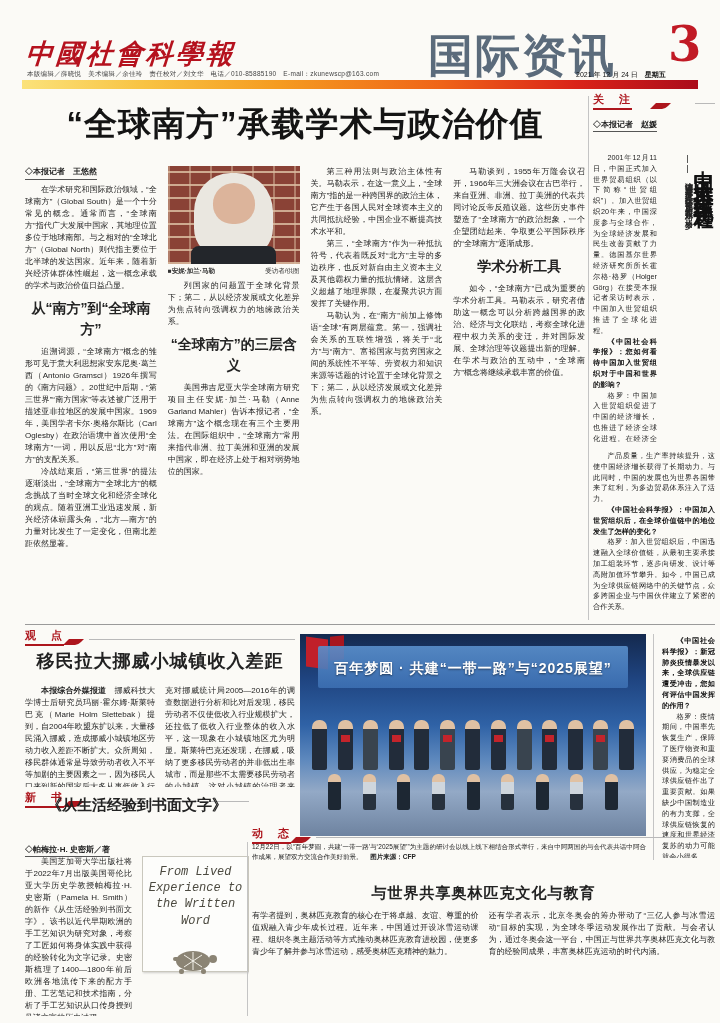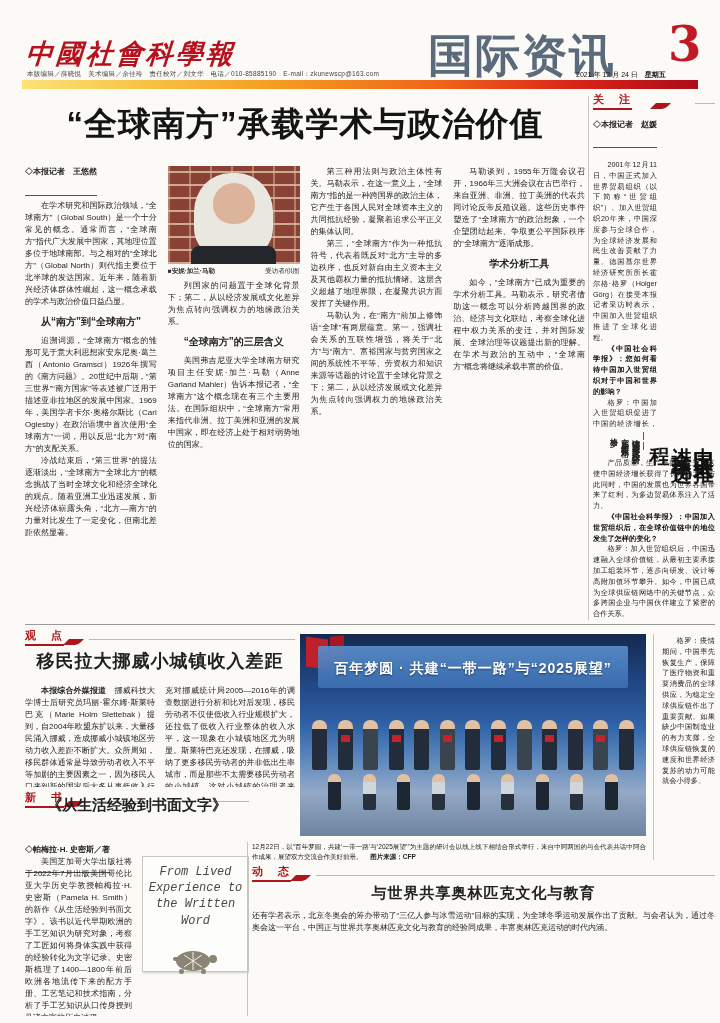--- a/index.html
+++ b/index.html
@@ -28,22 +28,22 @@
   .label-row{ position:absolute; display:flex; align-items:center; height:14px;}
   .sec-label{ color:#ad161d; font-weight:bold; font-size:11px; letter-spacing:2px;
     border-bottom:2px solid #ad161d; padding-bottom:1px; white-space:nowrap;}
   .swoosh{ display:inline-block; width:15px; height:6px; background:#ad161d;
     transform:skewX(-45deg); margin-left:2px; margin-top:9px; border-radius:0 0 3px 0;}
   .label-rule{ flex:1; border-top:1px solid #b9b9b9; margin-left:8px; margin-top:4px;}
   
   .bodytext{ font-size:8px; line-height:1.5; text-align:justify; color:#232323;}
   .bodytext p{ text-indent:2em; }
   .byline{ font-weight:bold; font-size:8px; border-bottom:1px solid #555;
-    display:inline-block; padding-bottom:17px; margin-bottom:4px; white-space:nowrap;}
-  .subhead{ text-align:center; font-weight:bold; font-size:10px; margin:6px 0; text-indent:0 !important;}
+    display:inline-block; padding-bottom:1px; margin-bottom:4px; white-space:nowrap;}
+  .subhead{ text-align:center; font-weight:bold; font-size:14px; margin:6px 0; text-indent:0 !important;}
   .q{ font-weight:bold; color:#111;}
   
   .main-headline{ position:absolute; left:25px; top:102px; width:560px; text-align:center;
     font-size:33px; font-weight:900; letter-spacing:1px; color:#141414; white-space:nowrap;}
   .main-cols{ position:absolute; left:25px; top:166px; width:560px; height:450px;
     display:flex; gap:11px; }
   .main-col{ flex:1; overflow:hidden; }
   .portrait{ position:relative; width:100%; height:98px; overflow:hidden;
     background:
      repeating-linear-gradient(0deg, rgba(218,188,160,.85) 0 2px, rgba(0,0,0,0) 2px 13px),
@@ -55,21 +55,21 @@
     background:#dcb49b; border-radius:50% 50% 46% 46%;}
   .portrait .body{ position:absolute; left:18%; bottom:0; width:64%; height:18%;
     background:#23262b; border-radius:8px 8px 0 0;}
   .pcaption{ display:flex; justify-content:space-between; font-size:6.5px; color:#333;
     margin:2px 0 4px; }
   .pcaption b{ font-size:6.5px; }
   
   .focus{ position:absolute; left:593px; top:94px; width:122px; }
   .focus .label-row{ position:static; width:122px;gap:19px; }
   .focus-byline{ margin-top:5px; }
-  .focus-top{ display:flex; margin-top:8px; height:292px;flex-direction:column; }
+  .focus-top{ display:flex; margin-top:17px; height:292px; }
   .focus-narrow{ width:64px; overflow:hidden; font-size:7.2px; line-height:1.5;
     text-align:justify;}
   .focus-narrow p{ text-indent:2em; }
   .focus-vert{ flex:1; writing-mode:vertical-rl; padding-top:2px; }
   .focus-vtitle{ font-size:20px; font-weight:900; letter-spacing:4px; color:#111; line-height:1.1;}
   .focus-vsub{ font-size:8px; font-weight:bold; color:#222; margin-left:5px; letter-spacing:2px;}
   .focus-bottom{ margin-top:6px; height:186px; overflow:hidden; font-size:7.2px;
     line-height:1.5; text-align:justify;}
   .focus-bottom p{ text-indent:2em;}
   .focus-strip{ position:absolute; left:662px; top:636px; width:53px; height:222px;
@@ -158,21 +158,21 @@
       </div>
       <div class="pcaption">
         <b>■安妮·加兰·马勒</b>
         <span>受访者/供图</span>
       </div>
       <p>列国家的问题置于全球化背景下；第二，从以经济发展或文化差异为焦点转向强调权力的地缘政治关系。</p>
       <p class="subhead">“全球南方”的三层含义</p>
       <p>美国弗吉尼亚大学全球南方研究项目主任安妮·加兰·马勒（Anne Garland Mahler）告诉本报记者，“全球南方”这个概念现在有三个主要用法。在国际组织中，“全球南方”常用来指代非洲、拉丁美洲和亚洲的发展中国家，即在经济上处于相对弱势地位的国家。</p>
     </div>
     <div class="main-col">
-      <p>第三种用法则与政治主体性有关。马勒表示，在这一意义上，“全球南方”指的是一种跨国界的政治主体，它产生于各国人民对全球资本主义的共同抵抗经验，凝聚着追求公平正义的集体认同。</p>
+      <p>第三种用法则与政治主体性有关。马勒表示，在这一意义上，“全球南方”指的是一种跨国界的政治主体，它产生于各国人民对全球资本主义的共同抵抗经验，中国企业不断提高技术水平和。</p>
       <p>第三，“全球南方”作为一种抵抗符号，代表着既反对“北方”主导的多边秩序，也反对新自由主义资本主义及其他霸权力量的抵抗情绪。这层含义超越了地理界限，在凝聚共识方面发挥了关键作用。</p>
       <p>马勒认为，在“南方”前加上修饰语“全球”有两层蕴意。第一，强调社会关系的互联性增强，将关于“北方”与“南方”、富裕国家与贫穷国家之间的系统性不平等、劳资权力和知识来源等话题的讨论置于全球化背景之下；第二，从以经济发展或文化差异为焦点转向强调权力的地缘政治关系。</p>
     </div>
     <div class="main-col">
       <p>马勒谈到，1955年万隆会议召开，1966年三大洲会议在古巴举行，来自亚洲、非洲、拉丁美洲的代表共同讨论反帝反殖议题。这些历史事件塑造了“全球南方”的政治想象，一个企望团结起来、争取更公平国际秩序的“全球南方”逐渐成形。</p>
       <p class="subhead">学术分析工具</p>
       <p>如今，“全球南方”已成为重要的学术分析工具。马勒表示，研究者借助这一概念可以分析跨越国界的政治、经济与文化联结，考察全球化进程中权力关系的变迁，并对国际发展、全球治理等议题提出新的理解。在学术与政治的互动中，“全球南方”概念将继续承载丰富的价值。</p>
     </div>
   </div>
 
@@ -198,20 +198,21 @@
       </div>
     </div>
     <div class="focus-bottom">
       <p>产品质量，生产率持续提升，这使中国经济增长获得了长期动力。与此同时，中国的发展也为世界各国带来了红利，为多边贸易体系注入了活力。</p>
       <p class="q">《中国社会科学报》：中国加入世贸组织后，在全球价值链中的地位发生了怎样的变化？</p>
       <p>格罗：加入世贸组织后，中国迅速融入全球价值链，从最初主要承接加工组装环节，逐步向研发、设计等高附加值环节攀升。如今，中国已成为全球供应链网络中的关键节点，众多跨国企业与中国伙伴建立了紧密的合作关系。</p>
     </div>
   </div>
   <div class="vline" style="left:653px; top:634px; height:226px;"></div>
   <div class="focus-strip">
+    <p class="q">《中国社会科学报》：新冠肺炎疫情暴发以来，全球供应链遭受冲击，您如何评估中国发挥的作用？</p>
     <p>格罗：疫情期间，中国率先恢复生产，保障了医疗物资和重要消费品的全球供应，为稳定全球供应链作出了重要贡献。如果缺少中国制造业的有力支撑，全球供应链恢复的速度和世界经济复苏的动力可能就会小得多。</p>
   </div>
 
   <div class="hline" style="left:25px; top:624px; width:690px;"></div>
 
   <div class="label-row" style="left:25px; top:630px; width:270px;">
     <span class="sec-label">观　点</span>
     <span class="swoosh"></span>
     <span class="label-rule"></span>
   </div>
@@ -286,25 +287,28 @@
         <i class="pf"></i>
     </div>
   </div>
   <div class="photo-caption">
     <span>12月22日，以“百年梦圆，共建‘一带一路’与‘2025展望’”为主题的研讨会以线上线下相结合形式举行，来自中阿两国的与会代表共话中阿合作成果，展望双方交流合作美好前景。</span>
     <b>图片来源：CFP</b>
   </div>
 
   <div class="vline" style="left:247px; top:842px; height:174px;"></div>
 
-  <div class="label-row" style="left:252px; top:866px; width:463px;">
+  <div class="label-row" style="left:252px; top:828px; width:463px;">
     <span class="sec-label">动　态</span>
     <span class="swoosh"></span>
     <span class="label-rule"></span>
   </div>
   <div class="dy-headline">与世界共享奥林匹克文化与教育</div>
   <div class="dy-cols bodytext">
     <div class="dy-col">
+      <p style="text-indent:0">有学者提到，奥林匹克教育的核心在于将卓越、友谊、尊重的价值观融入青少年成长过程。近年来，中国通过开设冰雪运动课程、组织冬奥主题活动等方式推动奥林匹克教育进校园，使更多青少年了解并参与冰雪运动，感受奥林匹克精神的魅力。</p>
+    </div>
+    <div class="dy-col">
       <p style="text-indent:0">还有学者表示，北京冬奥会的筹办带动了“三亿人参与冰雪运动”目标的实现，为全球冬季运动发展作出了贡献。与会者认为，通过冬奥会这一平台，中国正与世界共享奥林匹克文化与教育的经验同成果，丰富奥林匹克运动的时代内涵。</p>
     </div>
   </div>
 
 </div>
 
 </body></html>

